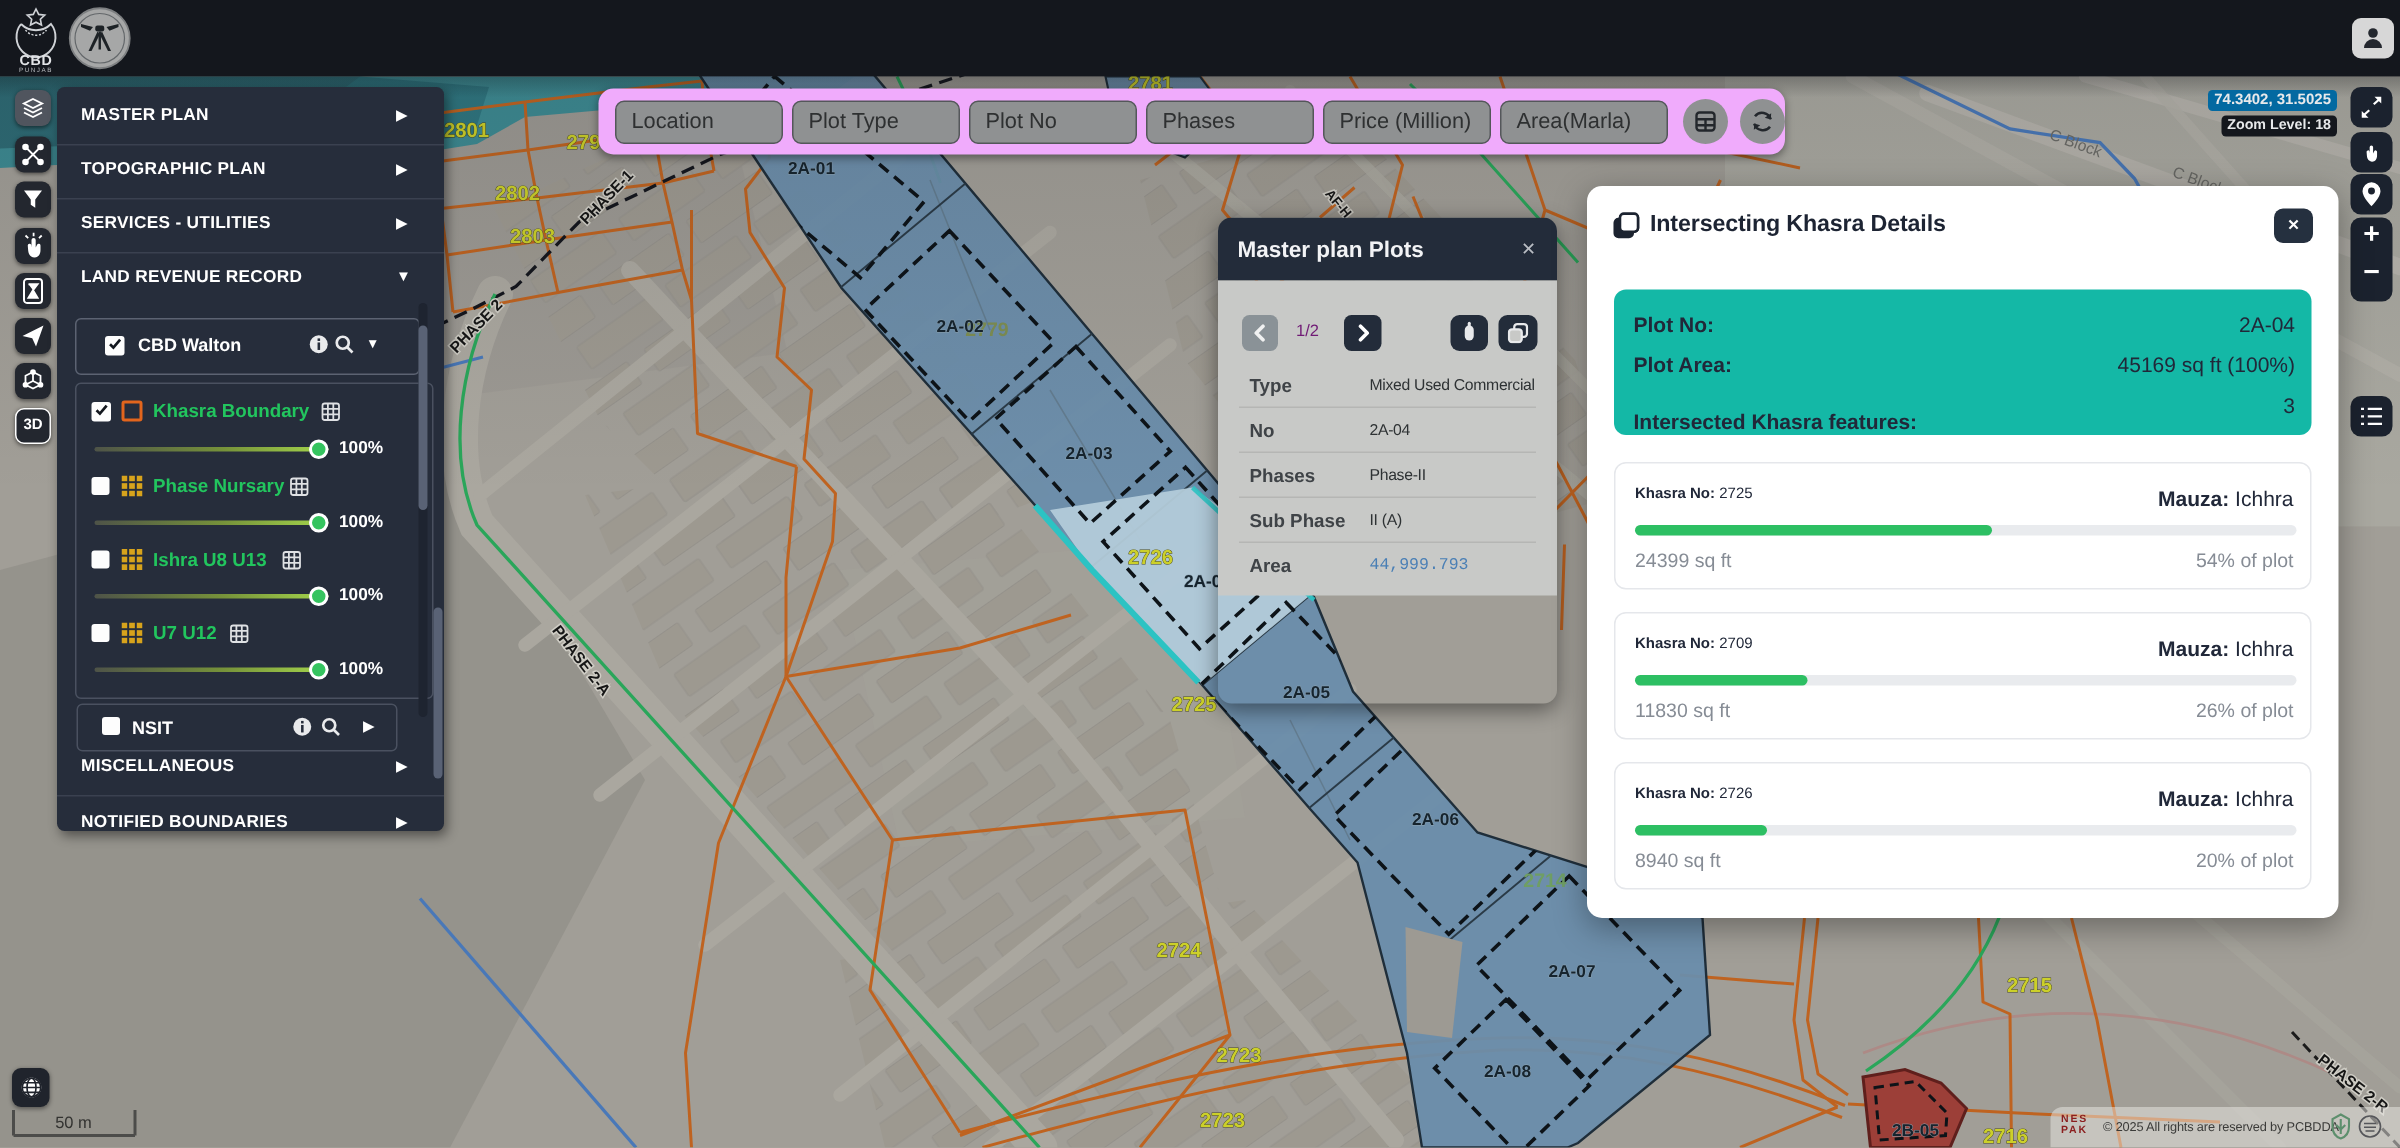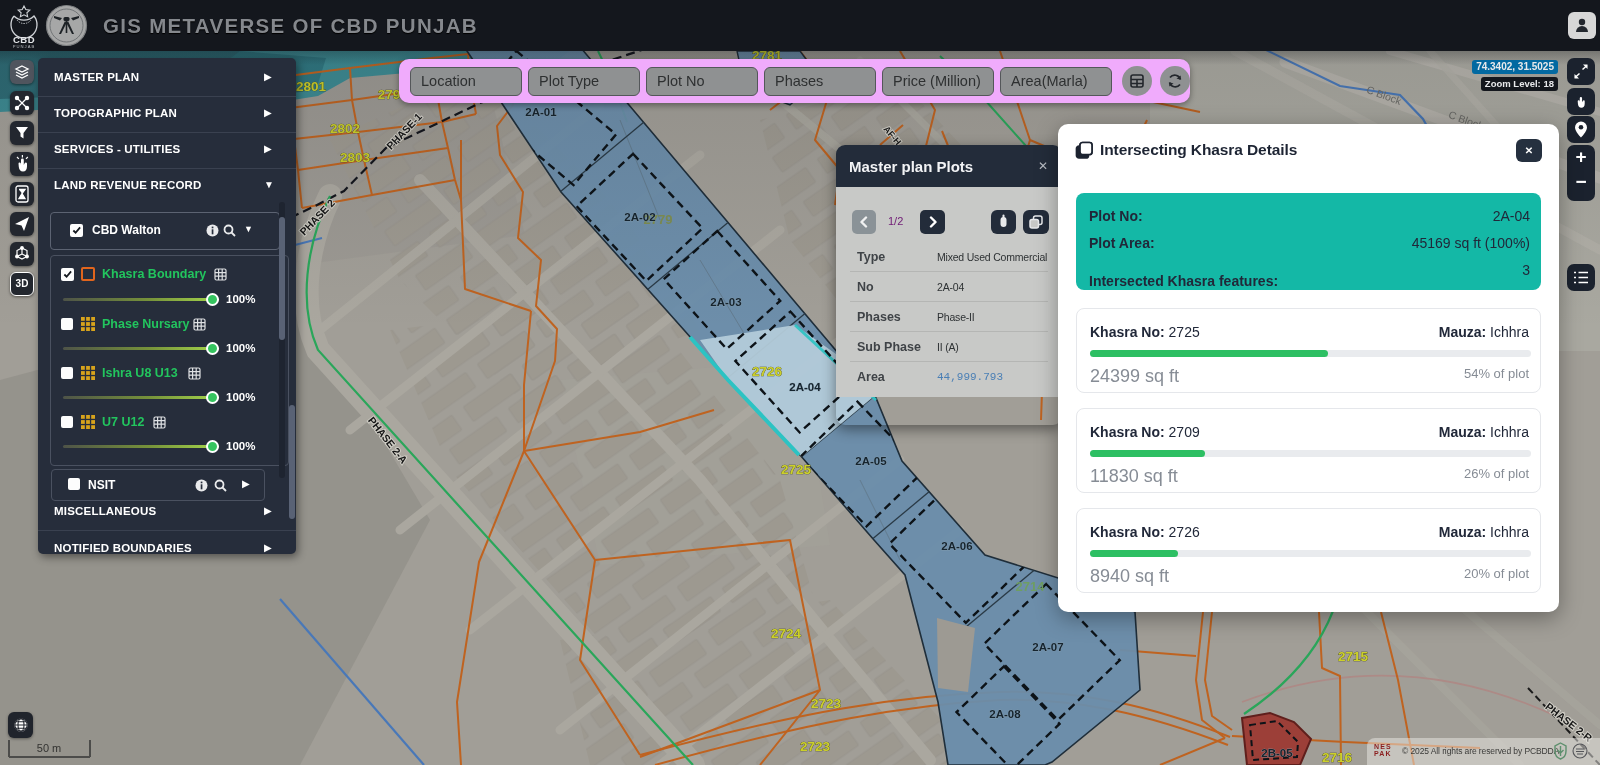--- a/index.html
+++ b/index.html
@@ -19,25 +19,25 @@
   .gicon{width:14px;height:14px}
   .fld{top:8px;width:112px;height:29px;background:#8f9192;border:1.5px solid #54575a;border-radius:6px;
        box-sizing:border-box;font-size:14.5px;color:#2e3031;line-height:26px;padding-left:10px}
   .cbtn{top:7px;width:30px;height:30px;background:#8f9192;border-radius:50%}
   .mpl{left:21px;font-size:12.5px;font-weight:bold;color:#3f4347}
   .mpv{left:101px;font-size:10.5px;color:#2e3234;white-space:nowrap;letter-spacing:-0.2px}
   .mps{left:14px;width:198px;height:1px;background:#b5b6b4}
   .wkl{left:13px;font-size:14px;font-weight:bold;color:#212839}
   .wkr{right:11px;font-size:14px;color:#212839}
   .card{left:18px;width:465px;height:85px;background:#fff;border:1px solid #e5e7eb;border-radius:8px;box-sizing:border-box}
-  .ckl{left:13px;font-size:14px;color:#212839}
+  .ckl{left:13px;font-size:10px;color:#212839}
   .ckr{right:11px;font-size:14px;color:#212839}
   .bar{left:13px;width:441px;height:7px;border-radius:3.5px;background:#e9ebee}
   .barf{left:13px;height:7px;border-radius:3.5px;background:#2dbf63}
-  .cgl{left:13px;font-size:18px;color:#868c95}
+  .cgl{left:13px;font-size:13px;color:#868c95}
   .cgr{right:11px;font-size:13px;color:#868c95}
 </style>
 </head>
 <body>
 
 <svg class="abs" style="left:0;top:0" width="1600" height="765" viewBox="0 0 1600 765">
   <defs>
     <pattern id="bld" width="72" height="54" patternUnits="userSpaceOnUse" patternTransform="rotate(-35)">
       <rect x="2" y="5" width="58" height="18" rx="1" fill="#9d9990" stroke="#93908a" stroke-width="0.6"></rect>
       <rect x="38" y="32" width="58" height="18" rx="1" fill="#9d9990" stroke="#93908a" stroke-width="0.6"></rect>
@@ -212,21 +212,20 @@
     <circle cx="22.5" cy="22.5" r="16.5" fill="none" stroke="#63676a" stroke-width="0.8"></circle>
     <g fill="#1d2226">
       <path d="M10,13 l8,2 -2,2.5 -6,-2.5 z"></path>
         <path d="M35,13 l-8,2 2,2.5 6,-2.5 z"></path>
       <rect x="19.5" y="14" width="6" height="4" rx="1.5"></rect>
       <path d="M21,18 l-6,13 2,0 5.5,-11 z"></path>
       <path d="M24,18 l6,13 -2,0 -5.5,-11 z"></path>
       <rect x="21.7" y="18" width="1.6" height="12"></rect>
     </g>
   </svg>
-  <div class="abs" style="left:103px;top:14px;font-size:20.5px;font-weight:bold;color:#85888d;letter-spacing:1.3px;text-shadow:0 1px 1px #000">GIS METAVERSE OF CBD PUNJAB</div>
   <div class="abs" style="left:1568px;top:12px;width:28px;height:27px;background:#d7d7d7;border-radius:6px">
     <svg class="abs" style="left:6px;top:5px" width="16" height="17" viewBox="0 0 16 17">
       <circle cx="8" cy="5" r="3.2" fill="#23272e"></circle>
       <path d="M2,15 a6 6 0 0 1 12,0 z" fill="#23272e"></path>
     </svg>
   </div>
 </div>
 
 <div class="abs ltbtn" style="top:60px;background:#50555e">
   <svg class="abs" style="left:4px;top:4px" width="16" height="16" viewBox="0 0 16 16" fill="none" stroke="#fff" stroke-width="1.3">
@@ -464,21 +463,21 @@
 <div class="abs" style="left:1567px;top:145px;width:28px;height:56px;background:#1b222e;border-radius:7px;color:#fff">
   <div class="abs" style="left:0;top:1px;width:28px;text-align:center;font-size:19px;font-weight:bold">+</div>
   <div class="abs" style="left:0;top:26px;width:28px;text-align:center;font-size:19px;font-weight:bold">−</div>
 </div>
 <div class="abs rtbtn" style="top:264px">
   <svg class="abs" style="left:6px;top:7px" width="16" height="13" viewBox="0 0 16 13" stroke="#fff" stroke-width="1.5">
     <path d="M1,1.5 h2 M1,6.5 h2 M1,11.5 h2 M5.5,1.5 h9.5 M5.5,6.5 h9.5 M5.5,11.5 h9.5"></path>
   </svg>
 </div>
 
-<div class="abs" style="left:836px;top:145px;width:226px;height:280px;border-radius:9px;overflow:hidden;box-shadow:0 4px 14px rgba(0,0,0,.45)">
+<div class="abs" style="left:812px;top:145px;width:226px;height:324px;border-radius:9px;overflow:hidden;box-shadow:0 4px 14px rgba(0,0,0,.45)">
   <div class="abs" style="left:0;top:0;width:226px;height:42px;background:#232c3a">
     <div class="abs" style="left:13px;top:13px;font-size:15px;font-weight:bold;color:#f2f3f5">Master plan Plots</div>
     <div class="abs" style="left:202px;top:14px;font-size:12px;color:#b9bdc3">✕</div>
   </div>
   <div class="abs" style="left:0;top:42px;width:226px;height:210px;background:#c8c9c7">
     <div class="abs" style="left:16px;top:23px;width:24px;height:24px;background:#8a9297;border-radius:5px">
         <svg class="abs" style="left:6px;top:6px" width="12" height="12" viewBox="0 0 12 12" fill="none" stroke="#f0f1f1" stroke-width="2.4" stroke-linecap="round" stroke-linejoin="round">
           <path d="M8,1.5 L3.5,6 8,10.5"></path>
         </svg>
       </div>

